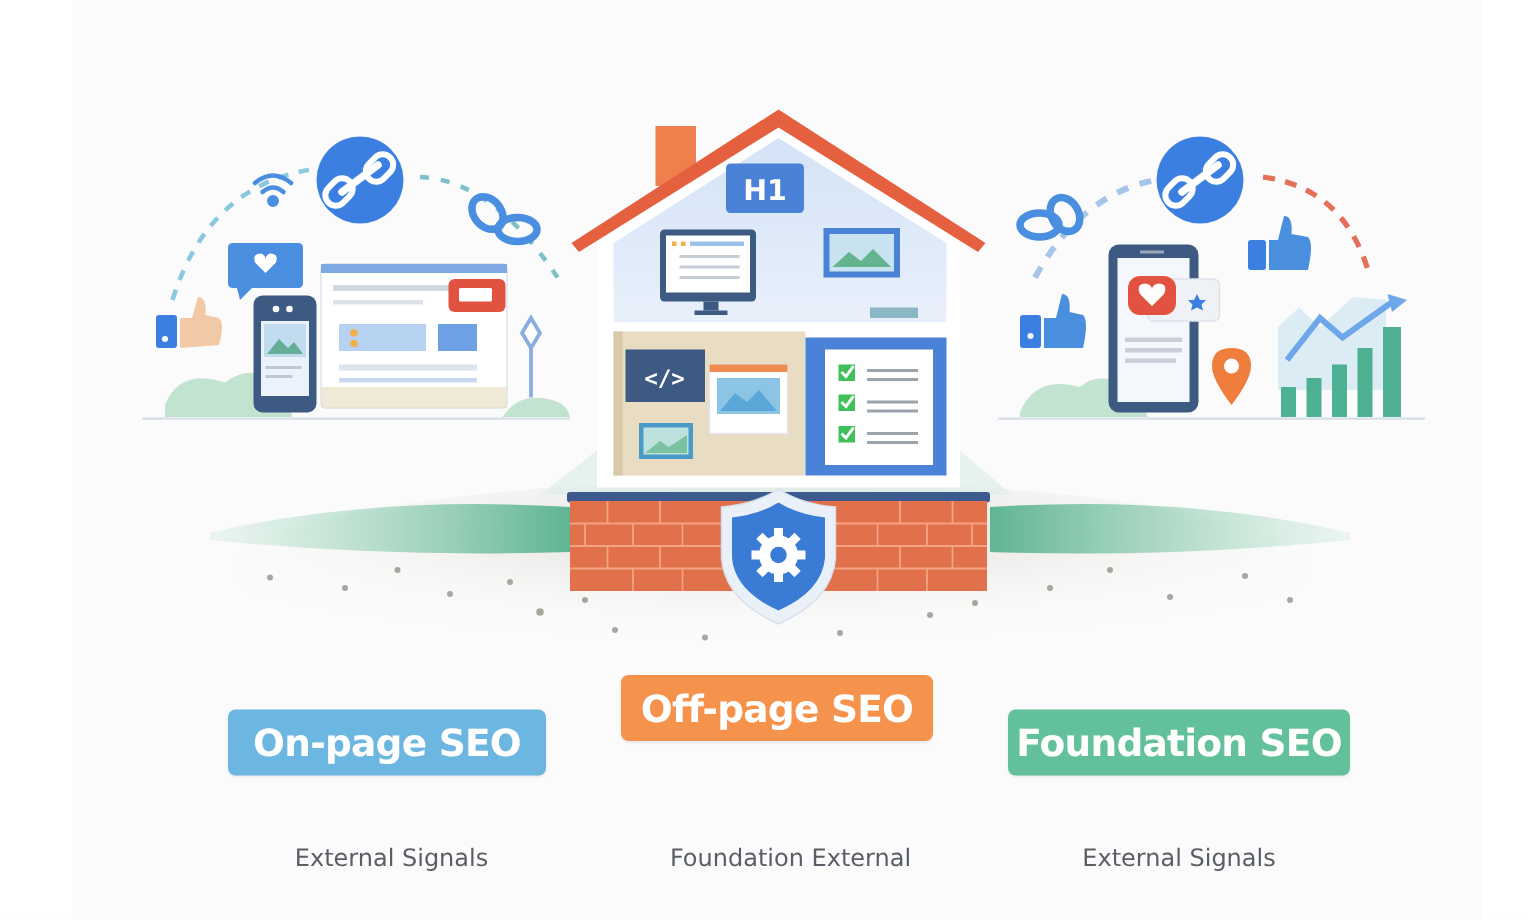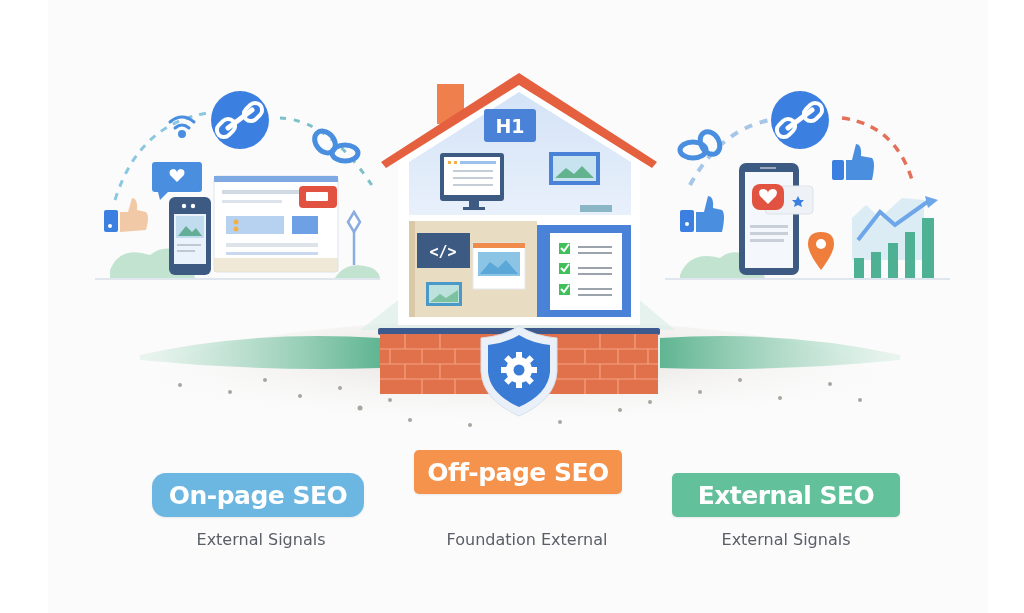--- a/index.html
+++ b/index.html
@@ -3,21 +3,21 @@
 <meta charset="utf-8">
 <style>
   html, body { margin:0; padding:0; }
   body { width:1024px; height:613px; background:#ffffff; position:relative; overflow:hidden;
          font-family:"DejaVu Sans","Liberation Sans",sans-serif; }
   .canvas { position:absolute; left:48px; top:0; width:940px; height:613px; background:#fbfbfb; }
   svg { position:absolute; left:0; top:0; }
   .badge { position:absolute; height:44px; border-radius:5px; color:#fff; font-weight:bold;
            font-size:25px; display:flex; align-items:center; justify-content:center;
            letter-spacing:-0.5px; box-shadow:0 1px 2px rgba(0,0,0,0.08); }
-  .sub { position:absolute; font-size:16px; color:#5a5e66; text-align:center; width:240px; }
+  .sub { position:absolute; font-size:16px; color:#5a5e66; text-align:center; width:240px;margin-top:32px; }
 </style>
 </head>
 <body>
 
 <div class="canvas"></div>
 
 <svg width="1024" height="613" viewBox="0 0 1024 613">
   <defs>
     <radialGradient id="ground" cx="50%" cy="30%" r="60%">
       <stop offset="0%" stop-color="#d9d6d0"></stop>
@@ -294,26 +294,26 @@
         <rect x="516" y="352" width="6" height="36"></rect>
         <rect x="501" y="367" width="36" height="6"></rect>
         <rect x="516" y="352" width="6" height="36" transform="rotate(45 519 370)"></rect>
         <rect x="516" y="352" width="6" height="36" transform="rotate(-45 519 370)"></rect>
       </g>
       <circle cx="519" cy="370" r="5.5" fill="#3a7bd5"></circle>
     </g>
   </g>
 </svg>
 
-<div class="badge" style="left:152px; top:473px; width:212px; background:#6cb6e2;border-radius:14px;">
+<div class="badge" style="left:152px; top:473px; width:212px; background:#6cb6e2;">
   <span>On-page SEO</span>
 </div>
 <div class="sub" style="left:141px; top:530px;">External Signals</div>
 
 <div class="badge" style="left:414px; top:450px; width:208px; background:#f5934d;">
   <span>Off-page SEO</span>
 </div>
 <div class="sub" style="left:407px; top:530px;">Foundation External</div>
 
 <div class="badge" style="left:672px; top:473px; width:228px; background:#62c09a;">
-  <span>External SEO</span>
+  <span>Foundation SEO</span>
 </div>
 <div class="sub" style="left:666px; top:530px;">External Signals</div>
 
 </body></html>

